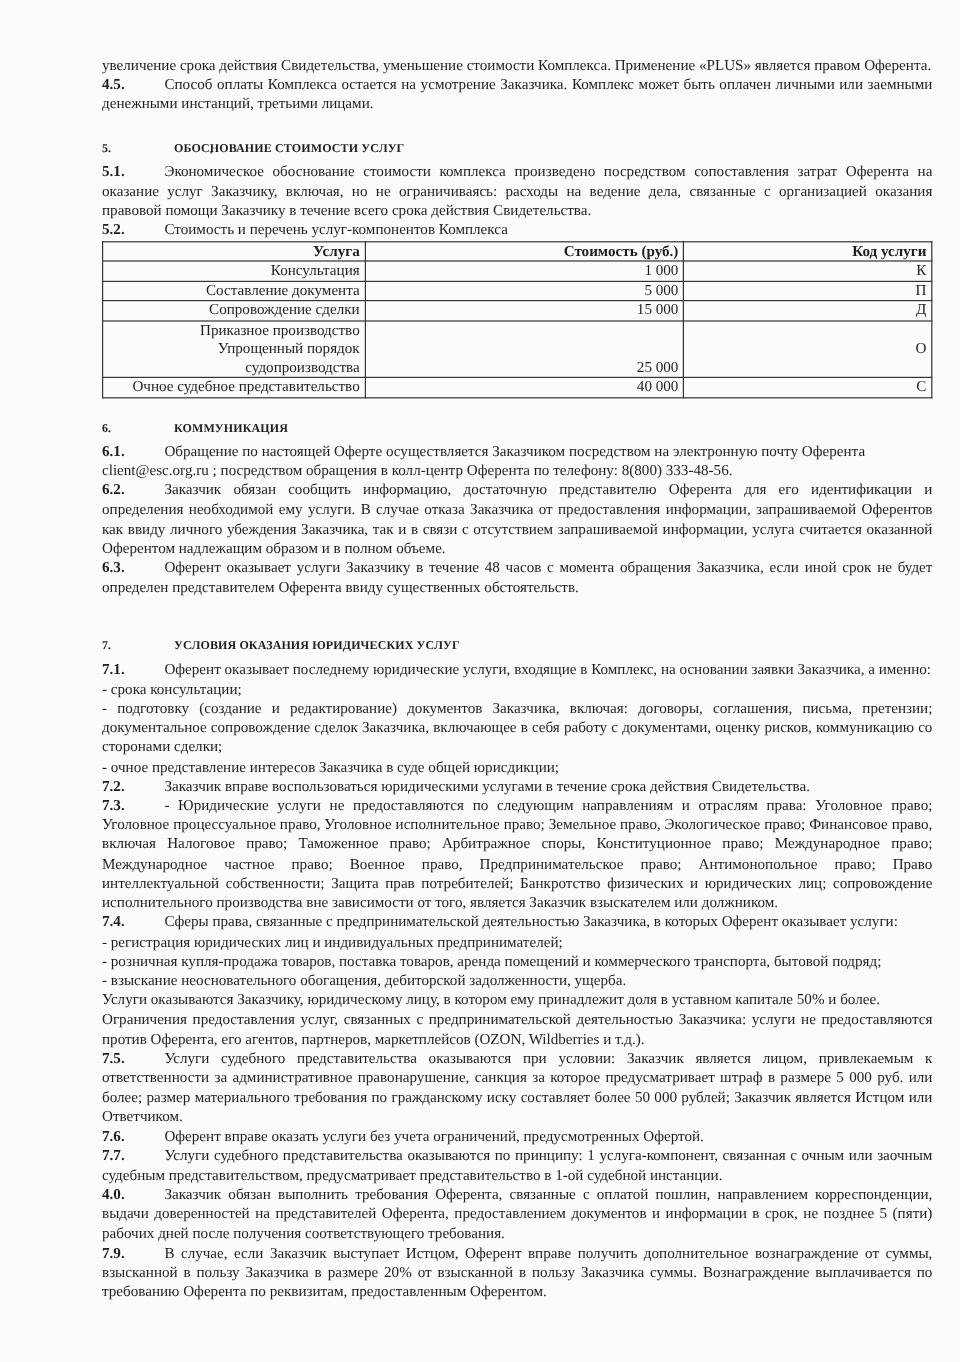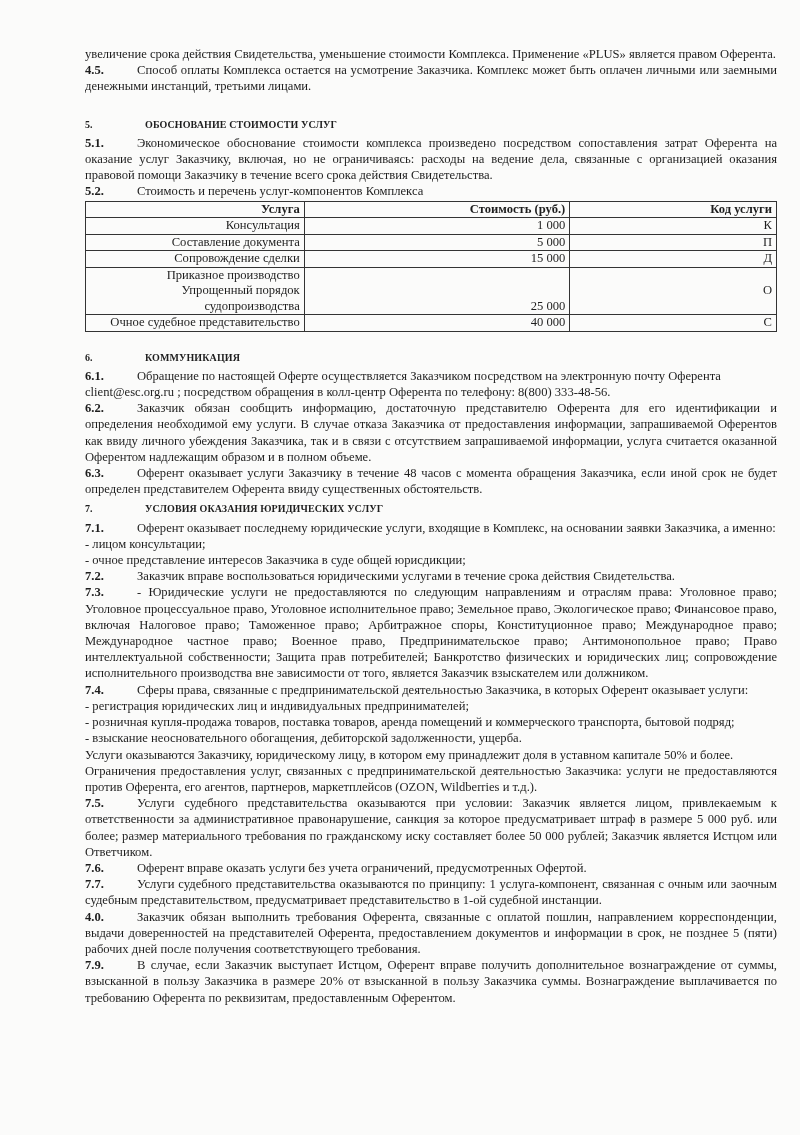--- a/index.html
+++ b/index.html
@@ -95,25 +95,26 @@
   </tbody>
     </table>
 
   <div class="sec-title">
     <span class="sn">6.</span><span>КОММУНИКАЦИЯ</span>
   </div>
   <p style="text-align:left;"><span class="num">6.1.</span><span>Обращение по настоящей Оферте осуществляется Заказчиком посредством на электронную почту Оферента</span><br><span>client@esc.org.ru</span><span> ; посредством обращения в колл-центр Оферента по телефону: 8(800) 333-48-56.</span></p>
   <p><span class="num">6.2.</span><span>Заказчик обязан сообщить информацию, достаточную представителю Оферента для его идентификации и определения необходимой ему услуги. В случае отказа Заказчика от предоставления информации, запрашиваемой Оферентов как ввиду личного убеждения Заказчика, так и в связи с отсутствием запрашиваемой информации, услуга считается оказанной Оферентом надлежащим образом и в полном объеме.</span></p>
   <p><span class="num">6.3.</span><span>Оферент оказывает услуги Заказчику в течение 48 часов с момента обращения Заказчика, если иной срок не будет определен представителем Оферента ввиду существенных обстоятельств.</span></p>
 
-  <div class="sec-title" style="margin-top:4px;">
+  <div class="sec-title" style="margin-top:34px;">
     <span class="sn">7.</span><span>УСЛОВИЯ ОКАЗАНИЯ ЮРИДИЧЕСКИХ УСЛУГ</span>
   </div>
   <p><span class="num">7.1.</span><span>Оферент оказывает последнему юридические услуги, входящие в Комплекс, на основании заявки Заказчика, а именно:</span></p>
-  <p>- лицом консультации;</p>
+  <p>- срока консультации;</p>
+  <p>-  подготовку (создание и редактирование) документов Заказчика, включая: договоры, соглашения, письма, претензии; документальное сопровождение сделок Заказчика, включающее в себя работу с документами, оценку рисков, коммуникацию со сторонами сделки;</p>
   <p>- очное представление интересов Заказчика в суде общей юрисдикции;</p>
   <p><span class="num">7.2.</span><span>Заказчик вправе воспользоваться юридическими услугами в течение срока действия Свидетельства.</span></p>
   <p><span class="num">7.3.</span><span>- Юридические услуги не предоставляются по следующим направлениям и отраслям права: Уголовное право; Уголовное процессуальное право, Уголовное исполнительное право; Земельное право, Экологическое право; Финансовое право, включая Налоговое право; Таможенное право; Арбитражное споры, Конституционное право; Международное право; Международное частное право; Военное право, Предпринимательское право; Антимонопольное право; Право интеллектуальной собственности; Защита прав потребителей; Банкротство физических и юридических лиц; сопровождение исполнительного производства вне зависимости от того, является Заказчик взыскателем или должником.</span></p>
   <p><span class="num">7.4.</span><span>Сферы права, связанные с предпринимательской деятельностью Заказчика, в которых Оферент оказывает услуги:</span></p>
   <p>- регистрация юридических лиц и индивидуальных предпринимателей;</p>
   <p>-   розничная купля-продажа товаров, поставка товаров, аренда помещений и коммерческого транспорта, бытовой подряд;</p>
   <p>- взыскание неосновательного обогащения, дебиторской задолженности, ущерба.</p>
   <p>Услуги оказываются Заказчику, юридическому лицу, в котором ему принадлежит доля в уставном капитале 50% и более.</p>
   <p>Ограничения предоставления услуг, связанных с предпринимательской деятельностью Заказчика: услуги не предоставляются против Оферента, его агентов, партнеров, маркетплейсов (OZON, Wildberries и т.д.).</p>
   <p><span class="num">7.5.</span><span>Услуги судебного представительства оказываются при условии: Заказчик является лицом, привлекаемым к ответственности за административное правонарушение, санкция за которое предусматривает штраф в размере 5 000 руб. или более; размер материального требования по гражданскому иску составляет более 50 000 рублей; Заказчик является Истцом или Ответчиком.</span></p>

